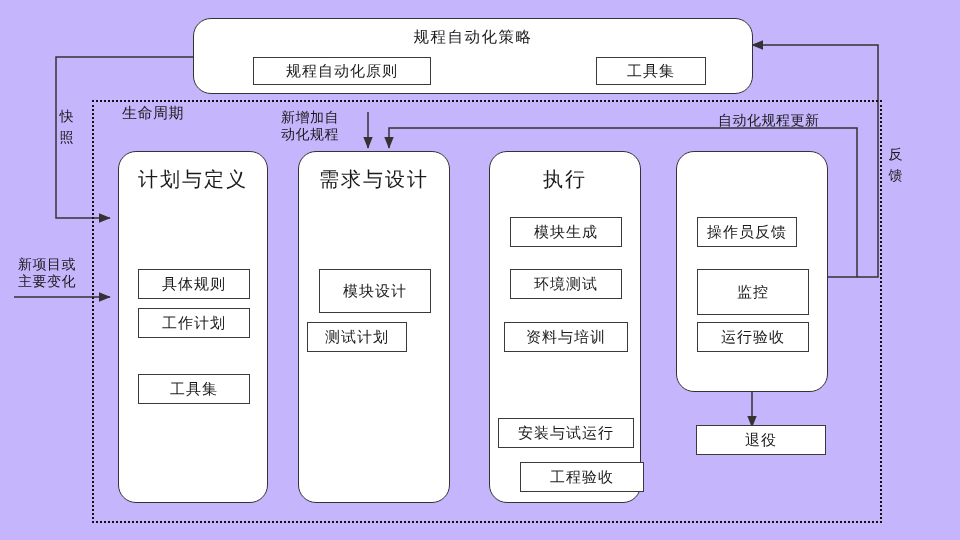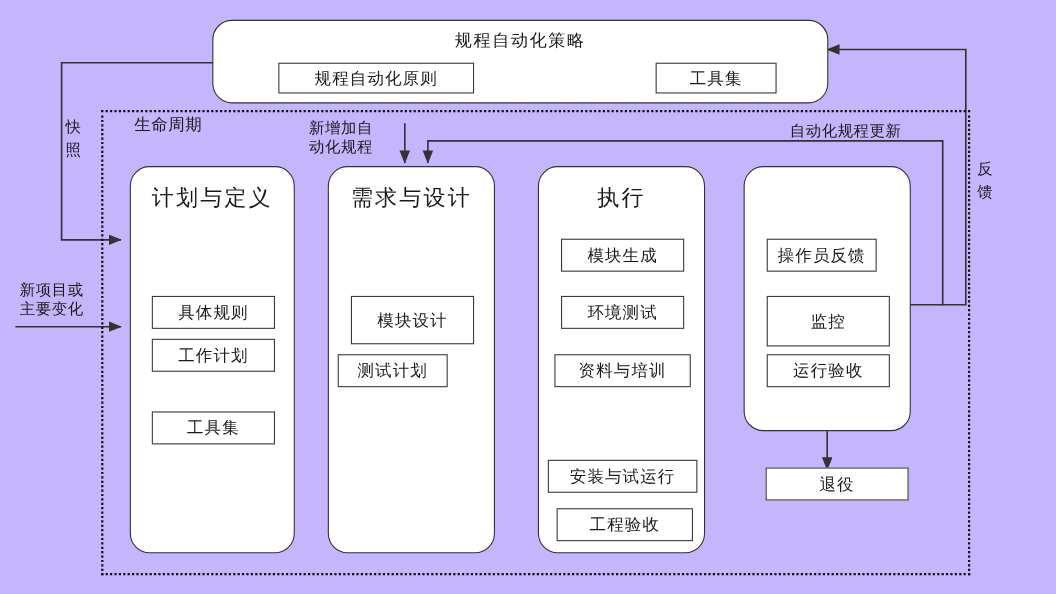--- a/index.html
+++ b/index.html
@@ -128,21 +128,21 @@
     <div class="sbox" style="left:20px;top:117px;width:112px;height:44px;">模块设计</div>
     <div class="sbox" style="left:8px;top:170px;width:100px;height:30px;">测试计划</div>
   </div>
 
   <div class="rbox" style="left:489px;top:151px;width:152px;height:352px;">
     <div class="colttl">执行</div>
     <div class="sbox" style="left:20px;top:65px;width:112px;height:30px;">模块生成</div>
     <div class="sbox" style="left:14px;top:170px;width:124px;height:30px;">资料与培训</div>
     <div class="sbox" style="left:20px;top:117px;width:112px;height:30px;">环境测试</div>
     <div class="sbox" style="left:8px;top:266px;width:136px;height:30px;">安装与试运行</div>
-    <div class="sbox" style="left:16px;top:310px;width:124px;height:30px;">工程验收</div>
+    <div class="sbox" style="left:30px;top:310px;width:124px;height:30px;">工程验收</div>
   </div>
 
   <div class="rbox" style="left:676px;top:151px;width:152px;height:241px;">
     <div class="sbox" style="left:20px;top:65px;width:100px;height:30px;">操作员反馈</div>
     <div class="sbox" style="left:20px;top:117px;width:112px;height:46px;">监控</div>
     <div class="sbox" style="left:20px;top:170px;width:112px;height:30px;">运行验收</div>
   </div>
 
   <div class="sbox" style="left:696px;top:425px;width:130px;height:30px;">退役</div>
 

